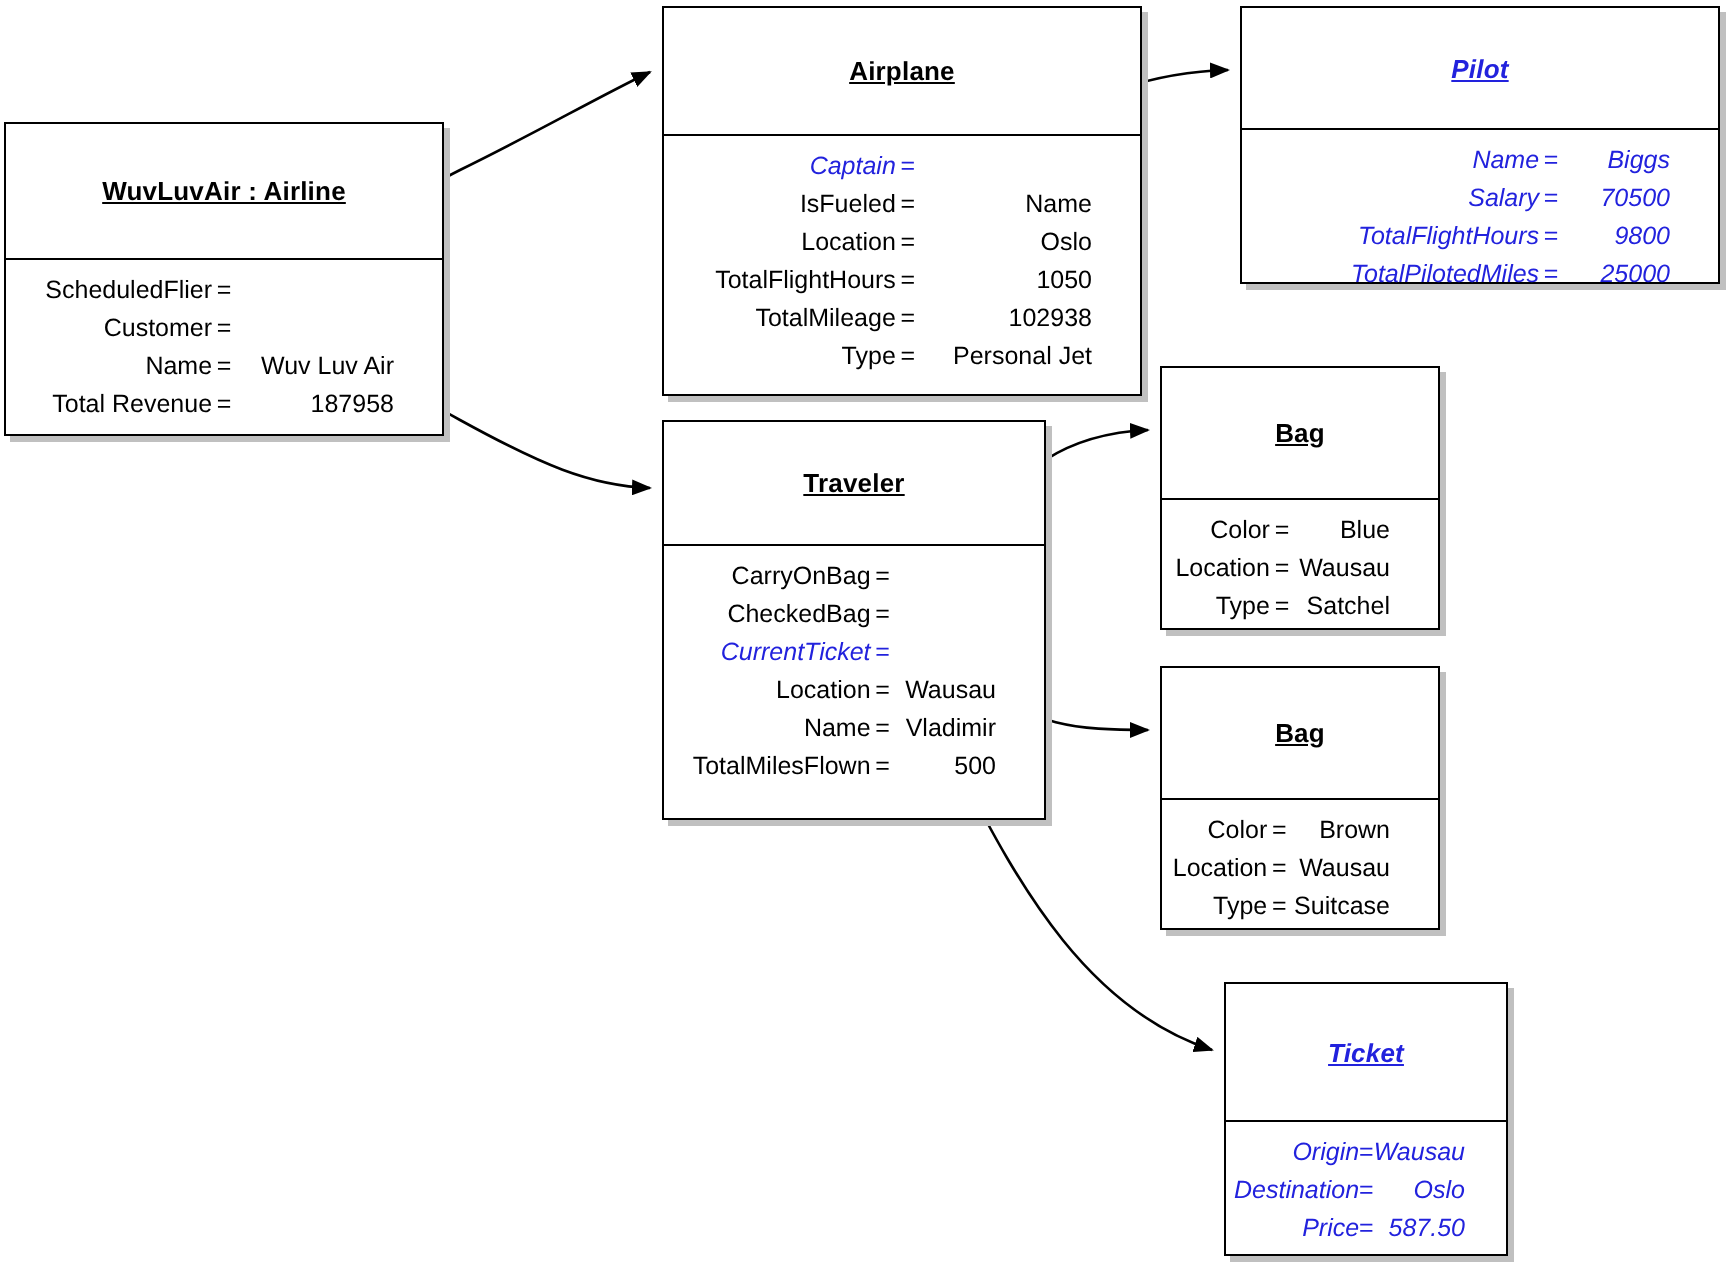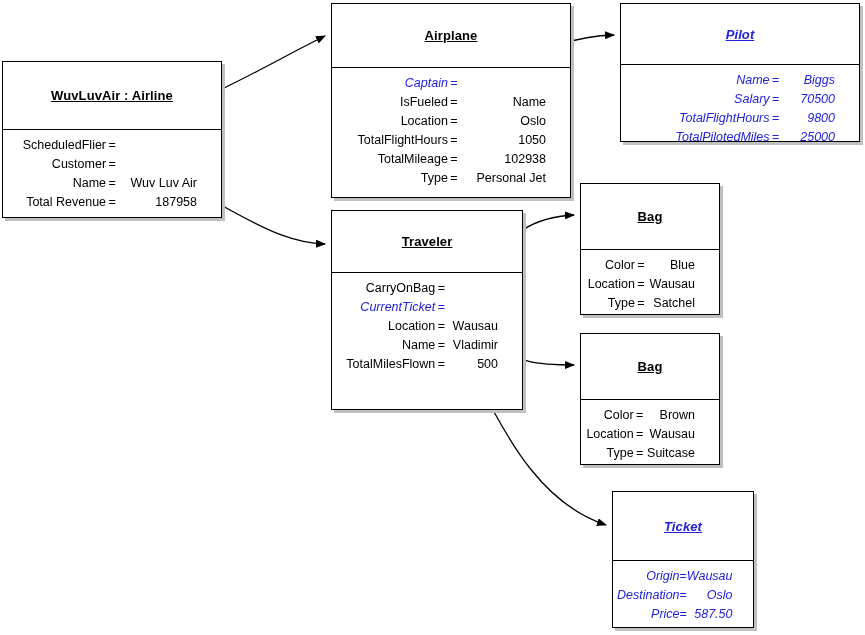--- a/index.html
+++ b/index.html
@@ -206,20 +206,25 @@
     </div>
     <div class="obj-body">
       <table class="attrs">
         <tbody>
             <tr>
           <td class="attr-name black">CarryOnBag</td>
           <td class="attr-eq black">=</td>
           <td class="attr-value black"></td>
         </tr>
         <tr>
+          <td class="attr-name black">CheckedBag</td>
+          <td class="attr-eq black">=</td>
+          <td class="attr-value black"></td>
+        </tr>
+        <tr>
           <td class="attr-name blue">CurrentTicket</td>
           <td class="attr-eq blue">=</td>
           <td class="attr-value blue"></td>
         </tr>
         <tr>
           <td class="attr-name black">Location</td>
           <td class="attr-eq black">=</td>
           <td class="attr-value black">Wausau</td>
         </tr>
         <tr>

